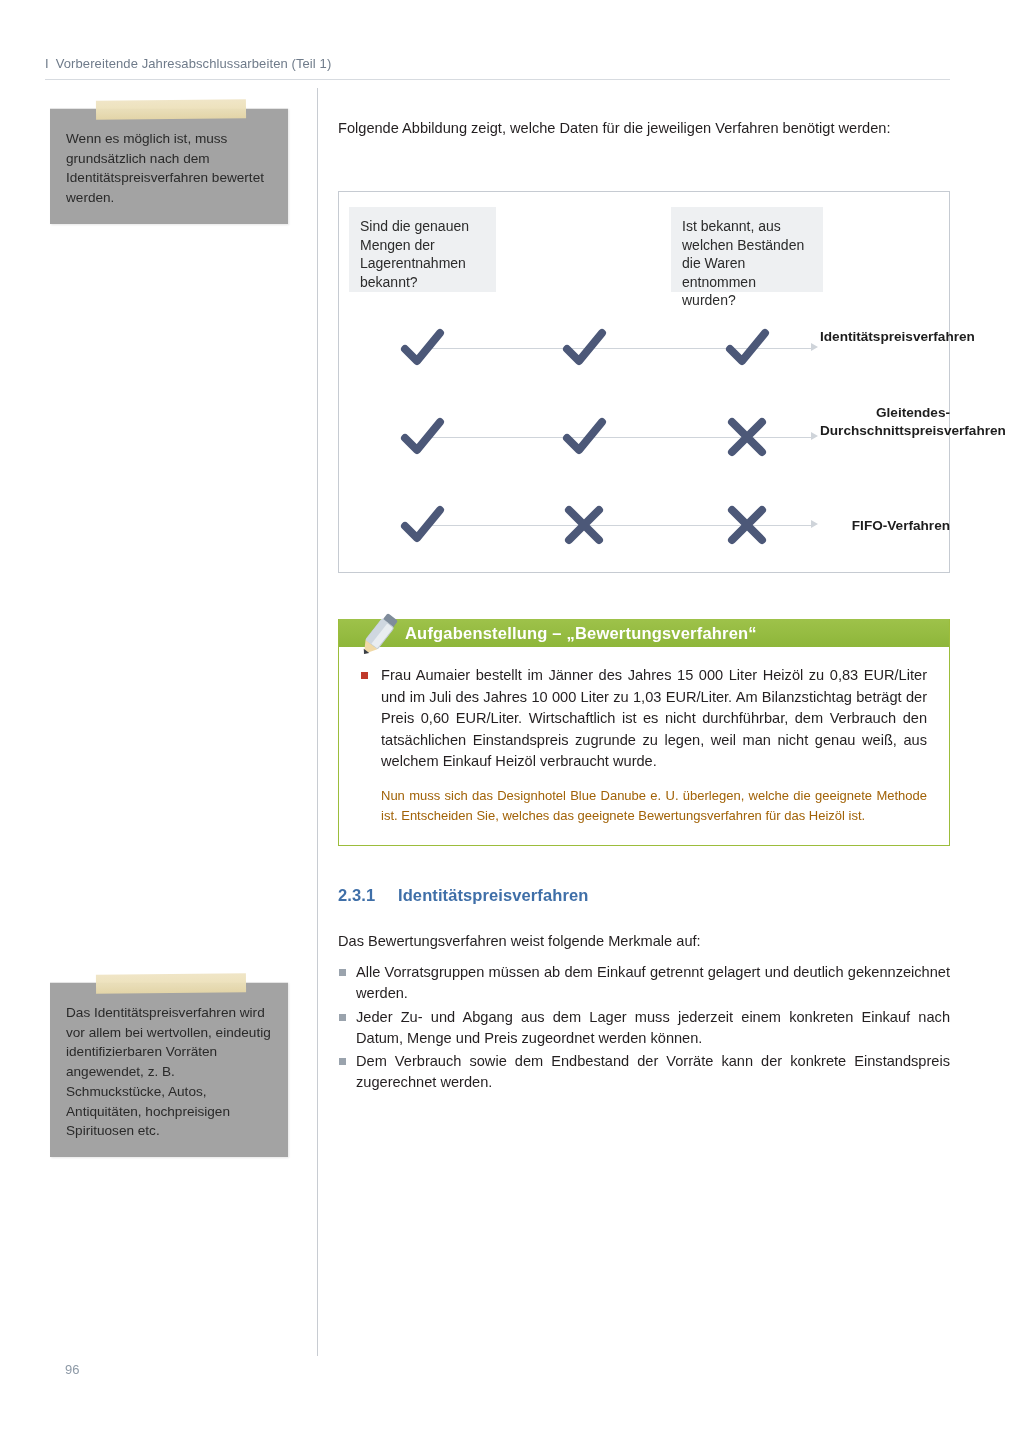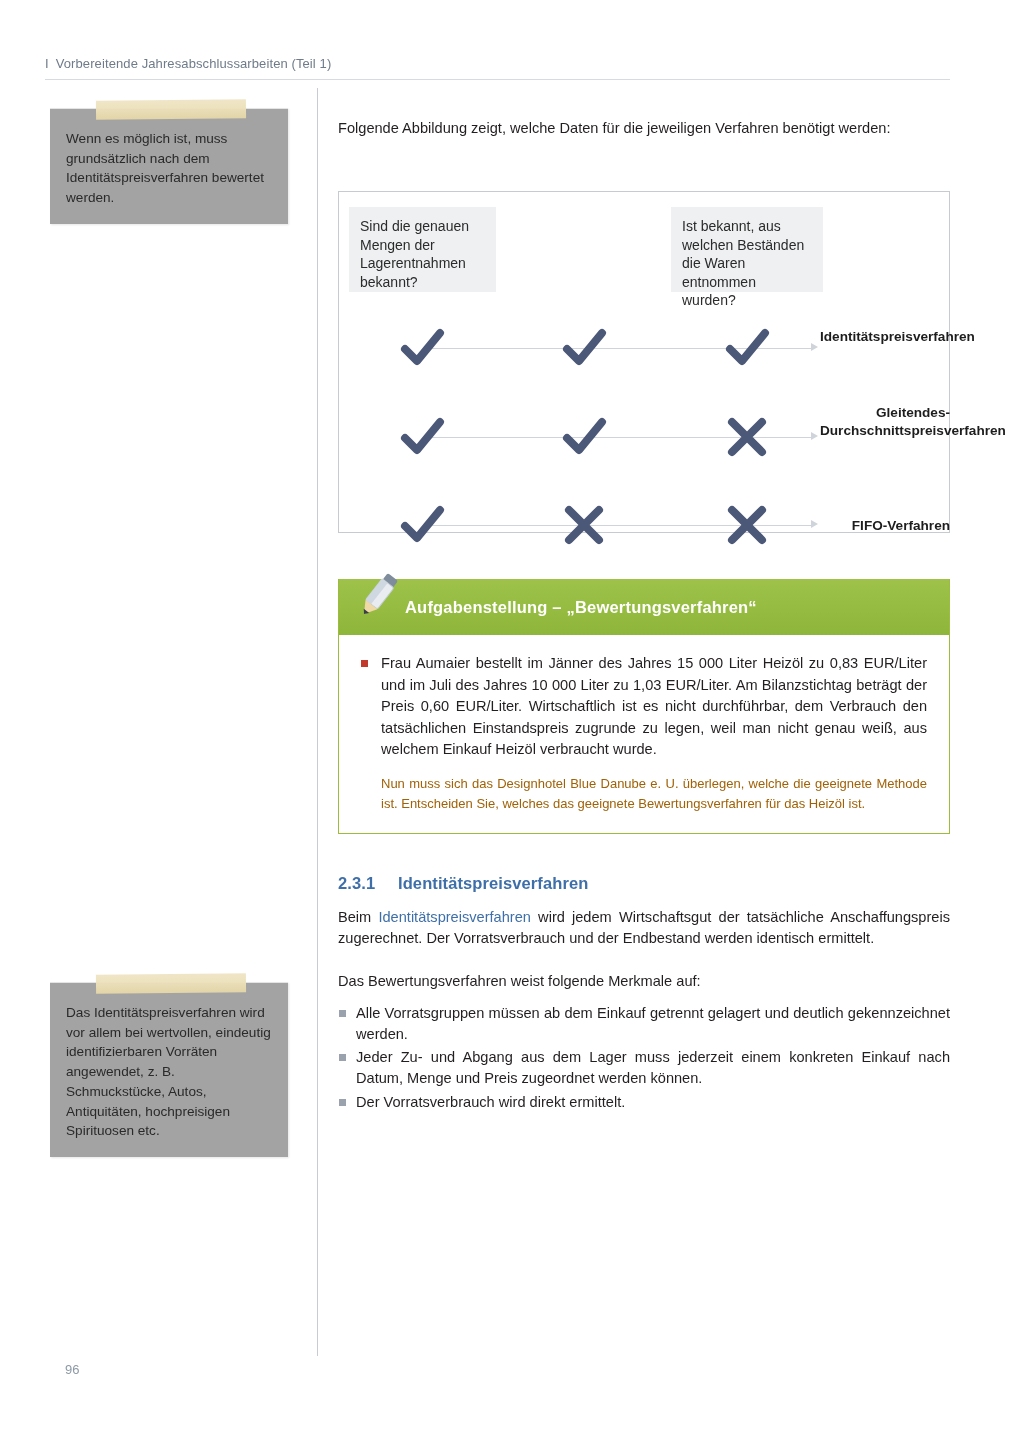--- a/index.html
+++ b/index.html
@@ -103,21 +103,21 @@
     line-height: 1.46;
     color: #231f20;
     text-align: justify;
   }
 
   
   .figure {
     position: relative;
     margin-top: 52px;
     width: 612px;
-    height: 342px;
+    height: 382px;
     border: 1px solid #c6cbd2;
     background: #ffffff;
     box-sizing: border-box;
   }
   .fig-qbox {
     position: absolute;
     background: #eef0f2;
     box-sizing: border-box;
     padding: 10px 11px;
     font-size: 14px;
@@ -160,21 +160,21 @@
     position: relative;
     margin-top: 46px;
     width: 612px;
     border: 1px solid #9cbd3b;
     border-top: none;
     box-sizing: border-box;
     background: #ffffff;
   }
   .task-header {
     position: relative;
-    height: 56px;
+    height: 28px;
     background: linear-gradient(180deg,#9ec24a 0%, #8eb63a 100%);
     display: flex;
     align-items: center;
     box-sizing: border-box;
     padding-left: 66px;
   }
   .task-header .title {
     color: #ffffff;
     font-size: 16.5px;
     font-weight: bold;
@@ -370,30 +370,27 @@
           <span>Frau Aumaier bestellt im Jänner des Jahres 15 000 Liter Heizöl zu 0,83 EUR/Liter und im Juli des Jahres 10 000 Liter zu 1,03 EUR/Liter. Am Bilanzstichtag beträgt der Preis 0,60 EUR/Liter. Wirtschaftlich ist es nicht durchführbar, dem Verbrauch den tatsächlichen Einstandspreis zugrunde zu legen, weil man nicht genau weiß, aus welchem Einkauf Heizöl verbraucht wurde.</span>
         </div>
         <div class="task-para">Nun muss sich das Designhotel Blue Danube e. U. überlegen, welche die geeignete Methode ist. Entscheiden Sie, welches das geeignete Bewertungsverfahren für das Heizöl ist.</div>
       </div>
     </div>
 
     <h3 class="section">
       <span class="num">2.3.1</span><span>Identitätspreisverfahren</span>
     </h3>
 
-    <p class="body">
-      <span>Beim </span><span class="link-term">Identitätspreisverfahren</span><span> wird jedem Wirtschaftsgut der tatsächliche Anschaffungspreis zugerechnet. Der Vorratsverbrauch und der Endbestand werden identisch ermittelt.</span>
-    </p>
 
     <div class="spacer-12"></div>
 
     <p class="body">
       <span>Das Bewertungsverfahren weist </span><span class="bold">folgende Merkmale</span><span> auf:</span>
     </p>
 
     <ul class="bullets">
       <li><span class="sq"></span><span>Alle Vorratsgruppen müssen ab dem Einkauf getrennt gelagert und deutlich gekennzeichnet werden.</span></li>
       <li><span class="sq"></span><span>Jeder Zu- und Abgang aus dem Lager muss jederzeit einem konkreten Einkauf nach Datum, Menge und Preis zugeordnet werden können.</span></li>
-      <li><span class="sq"></span><span>Der Vorratsverbrauch wird direkt ermittelt.</span></li>
+      <li><span class="sq"></span><span>Dem Verbrauch sowie dem Endbestand der Vorräte kann der konkrete Einstandspreis zugerechnet werden.</span></li>
     </ul>
 
   </div>
 </div>
 
 </body></html>

